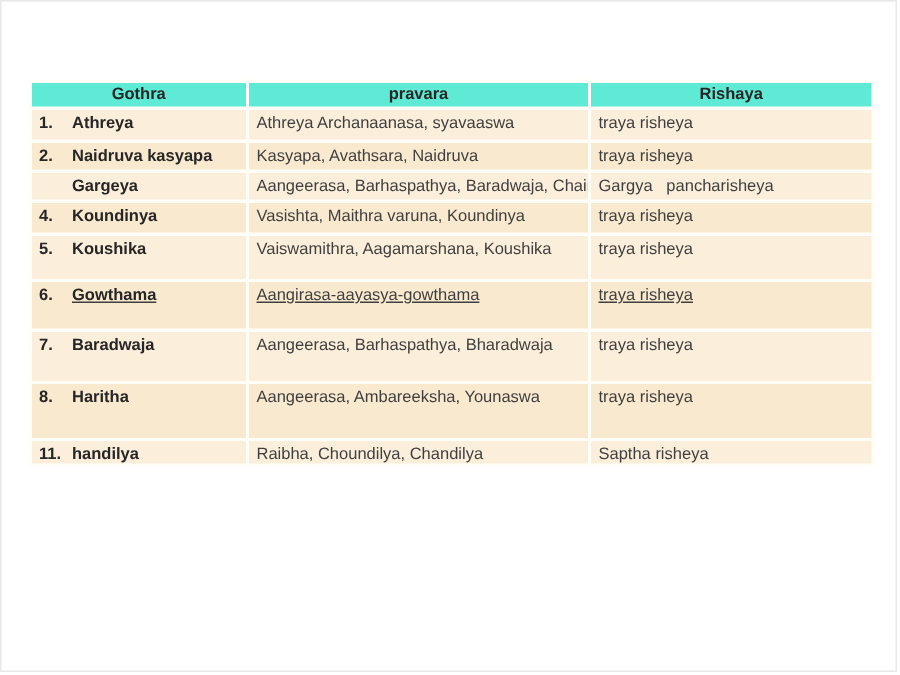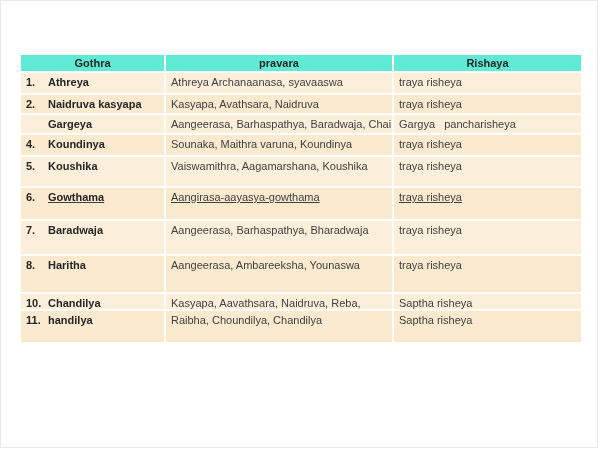--- a/index.html
+++ b/index.html
@@ -114,21 +114,21 @@
         <td>Kasyapa, Avathsara, Naidruva</td>
         <td>traya risheya</td>
       </tr>
       <tr>
         <td class="gothra-cell"><span class="num"></span><span>Gargeya</span></td>
         <td>Aangeerasa, Barhaspathya, Baradwaja, Chainya</td>
         <td>Gargya&nbsp;&nbsp;&nbsp;pancharisheya</td>
       </tr>
       <tr>
         <td class="gothra-cell"><span class="num">4.</span><span>Koundinya</span></td>
-        <td>Sounaka, Maithra varuna, Koundinya</td>
+        <td>Vasishta, Maithra varuna, Koundinya</td>
         <td>traya risheya</td>
       </tr>
       <tr>
         <td class="gothra-cell"><span class="num">5.</span><span>Koushika</span></td>
         <td>Vaiswamithra, Aagamarshana, Koushika</td>
         <td>traya risheya</td>
       </tr>
       <tr>
         <td class="gothra-cell"><span class="num">6.</span><span>Gowthama</span></td>
         <td>Aangirasa-aayasya-gowthama</td>
@@ -138,24 +138,19 @@
         <td class="gothra-cell"><span class="num">7.</span><span>Baradwaja</span></td>
         <td>Aangeerasa, Barhaspathya, Bharadwaja</td>
         <td>traya risheya</td>
       </tr>
       <tr>
         <td class="gothra-cell"><span class="num">8.</span><span>Haritha</span></td>
         <td>Aangeerasa, Ambareeksha, Younaswa</td>
         <td>traya risheya</td>
       </tr>
       <tr>
-        <td class="gothra-cell"><span class="num">10.</span><span>Chandilya</span></td>
-        <td>Kasyapa, Aavathsara, Naidruva, Reba,</td>
-        <td>Saptha risheya</td>
-      </tr>
-      <tr>
         <td class="gothra-cell"><span class="num">11.</span><span>handilya</span></td>
         <td>Raibha, Choundilya, Chandilya</td>
         <td>Saptha risheya</td>
       </tr>
     </tbody>
   </table>
 </div>
 
 </body></html>

